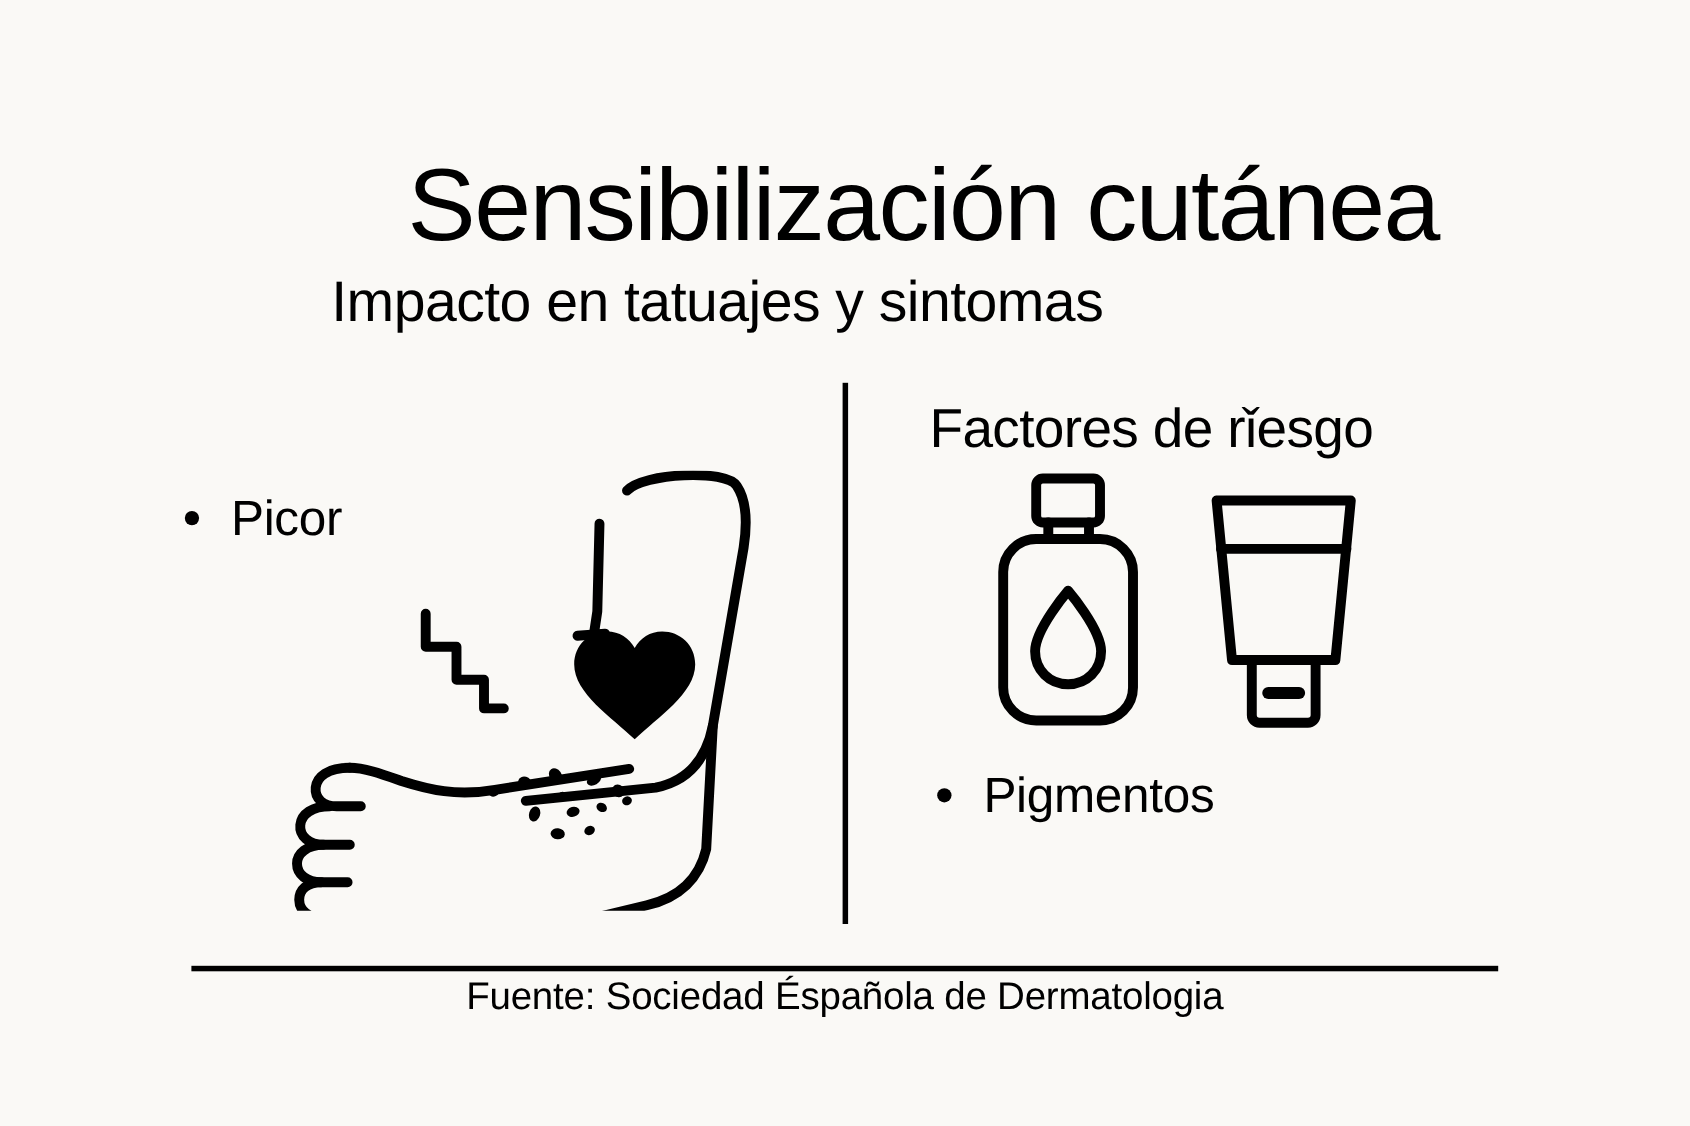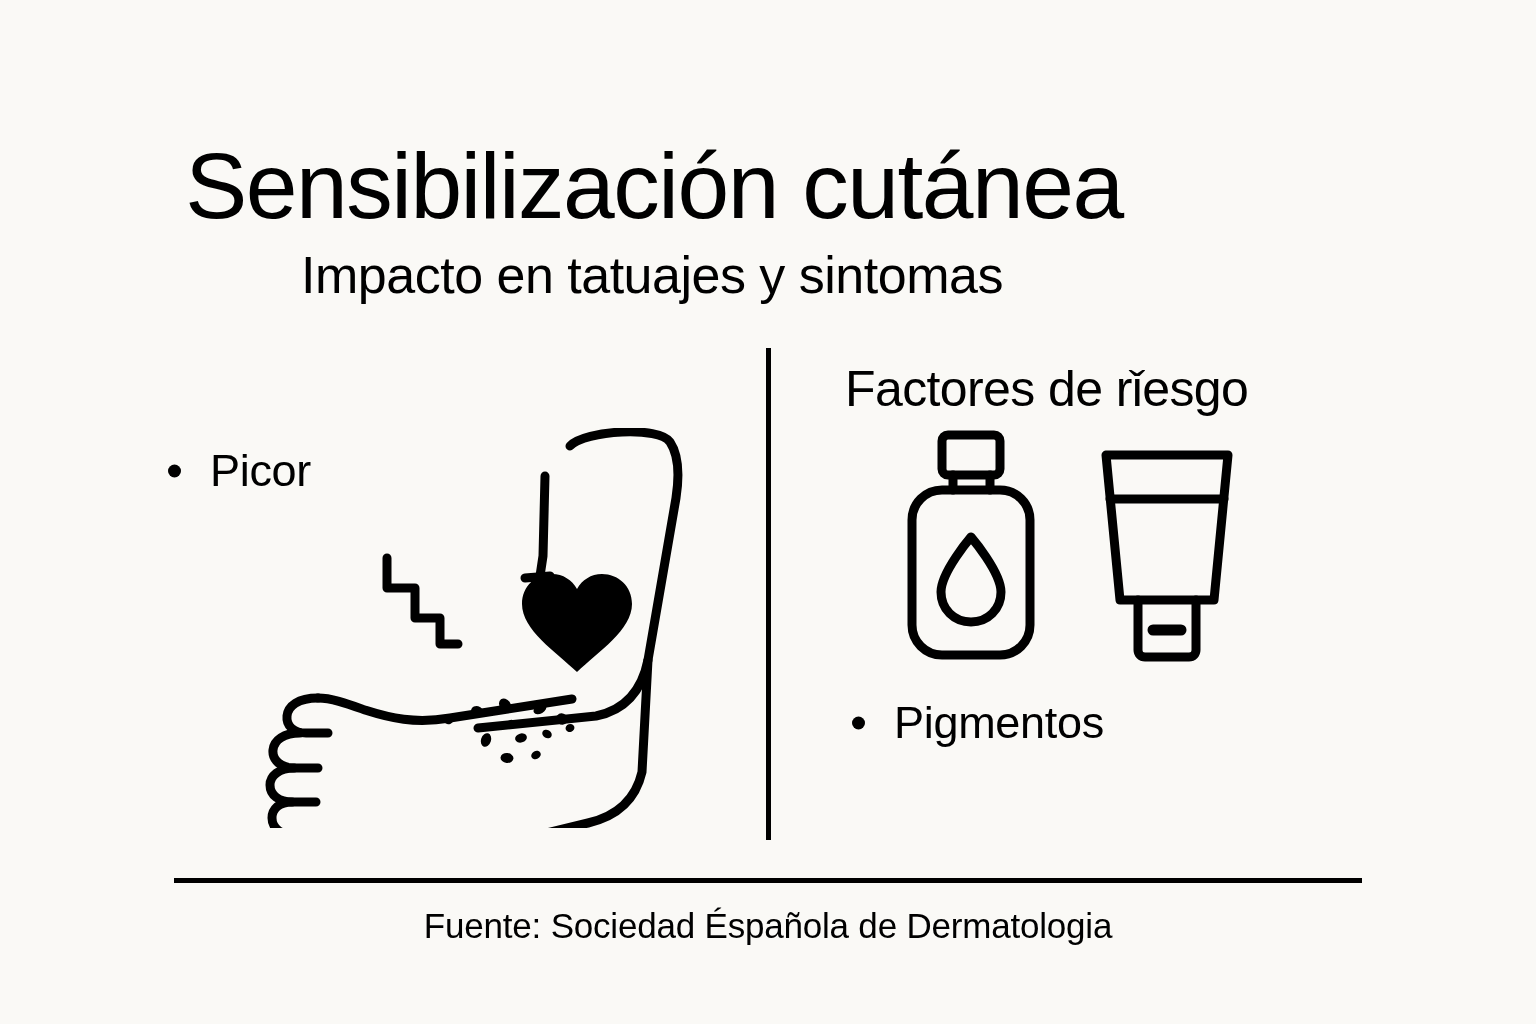--- a/index.html
+++ b/index.html
@@ -21,21 +21,21 @@
     height: 1024px;
     background: #faf9f6;
   }
 
   
   .title {
     position: absolute;
     left: 0;
     top: 78px;
     width: 1308px;
-    text-align: center;
+    text-align: right;
     font-size: 93px;
     line-height: 1.0;
     font-weight: 400;
     letter-spacing: -1.5px;
     white-space: nowrap;
   }
   .subtitle {
     position: absolute;
     left: 0;
     top: 206px;
@@ -103,21 +103,21 @@
     top: 878px;
     width: 1188px;
     height: 5px;
     background: #000;
   }
 
   
   .source {
     position: absolute;
     left: 0;
-    top: 908px;
+    top: 888px;
     width: 1536px;
     text-align: center;
     font-size: 35px;
     line-height: 1.0;
     letter-spacing: -0.2px;
     white-space: nowrap;
   }
 
   
   #arm-illustration {

